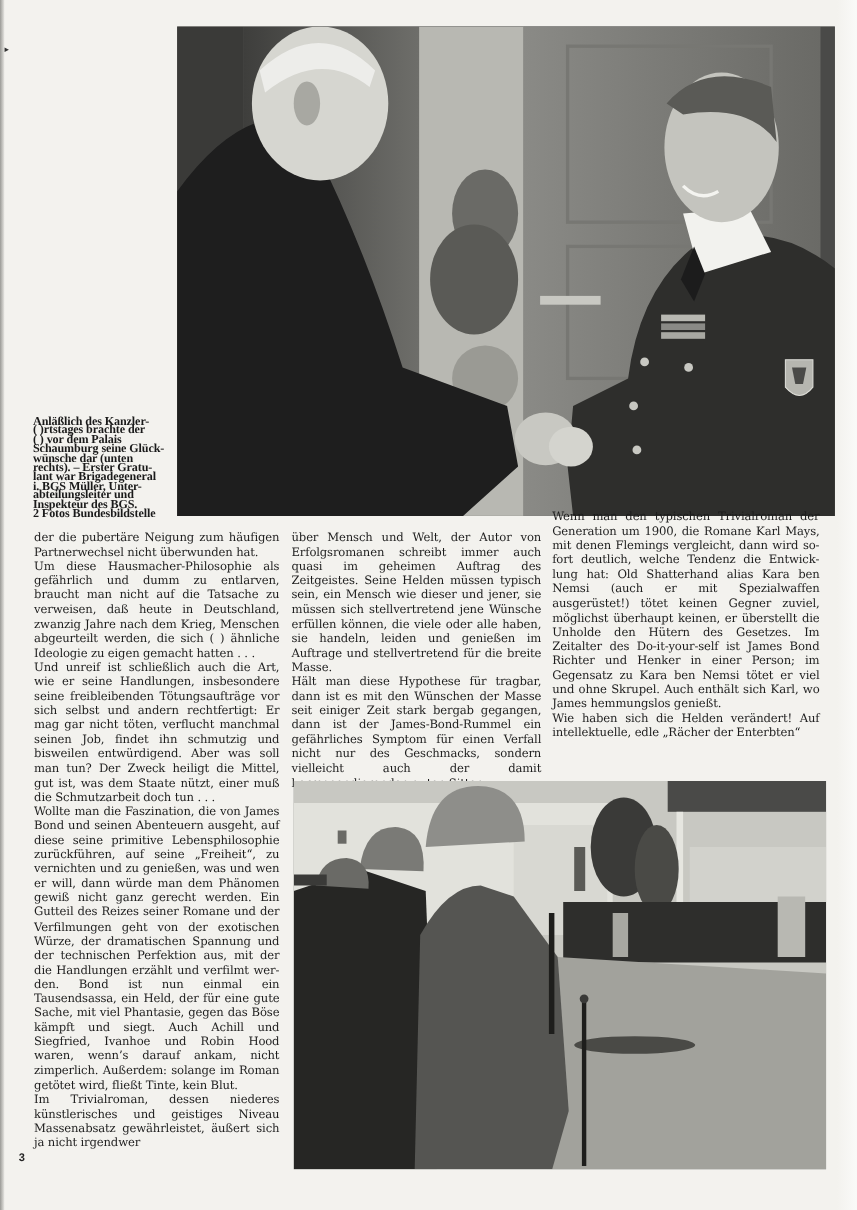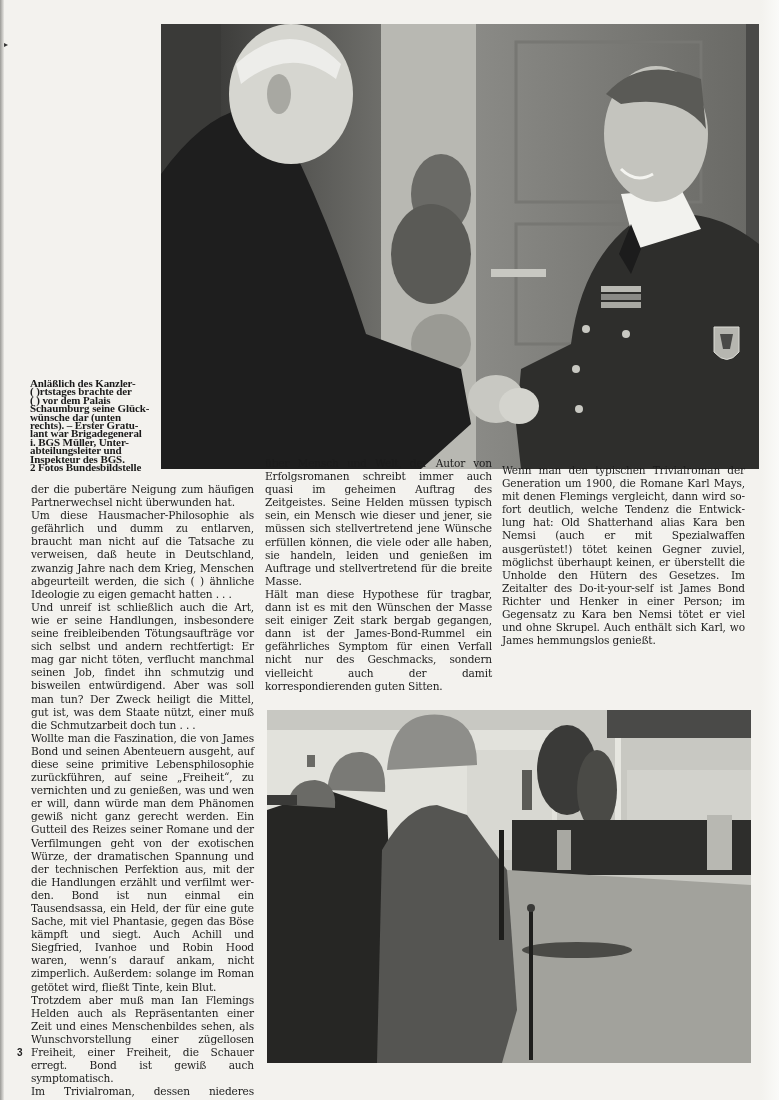--- a/index.html
+++ b/index.html
@@ -43,21 +43,21 @@
 
   
   .col {
     position: absolute;
     font-size: 10.6px; line-height: 13.1px;
     text-align: justify; hyphens: manual;
     letter-spacing: -0.15px;
   }
   .col p { margin: 0; }
   .col-1 { left: 31px; top: 483px; width: 223px; }
-  .col-2 { left: 265px; top: 457px; width: 227px; }
+  .col-2 { left: 265px; top: 483px; width: 227px; }
   .col-3 { left: 502px; top: 464px; width: 243px; }
 
   .page-number {
     position: absolute; left: 17px; top: 1047px;
     font-family: "Liberation Sans", "DejaVu Sans", sans-serif;
     font-weight: bold; font-size: 10px; color: #222;
   }
 </style>
 </head>
 <body>
@@ -137,31 +137,31 @@
 i. BGS Müller, Unter-
 abteilungsleiter und
 Inspekteur des BGS.
 2 Fotos Bundesbildstelle</div>
 
 <div class="col col-1">
   <p>der die pubertäre Neigung zum häufigen Part­nerwechsel nicht überwunden hat.</p>
   <p>Um diese Hausmacher-Philosophie als gefähr­lich und dumm zu entlarven, braucht man nicht auf die Tatsache zu verweisen, daß heute in Deutschland, zwanzig Jahre nach dem K­rieg, Menschen abgeurteilt werden, die sich (   ) ähnliche Ideologie zu eigen gemacht hatten . . .</p>
   <p>Und unreif ist schließlich auch die Art, wie er seine Handlungen, insbesondere seine frei­bleibenden Tötungsaufträge vor sich selbst und andern rechtfertigt: Er mag gar nicht töten, verflucht manchmal seinen Job, findet ihn schmutzig und bisweilen entwürdigend. Aber was soll man tun? Der Zweck heiligt die Mittel, gut ist, was dem Staate nützt, einer muß die Schmutzarbeit doch tun . . .</p>
   <p>Wollte man die Faszination, die von James Bond und seinen Abenteuern ausgeht, auf diese seine primitive Lebensphilosophie zu­rückführen, auf seine „Freiheit“, zu vernich­ten und zu genießen, was und wen er will, dann würde man dem Phänomen gewiß nicht ganz gerecht werden. Ein Gutteil des Reizes seiner Romane und der Verfilmungen geht von der exotischen Würze, der dramatischen Span­nung und der technischen Perfektion aus, mit der die Handlungen erzählt und verfilmt wer­den. Bond ist nun einmal ein Tausendsassa, ein Held, der für eine gute Sache, mit viel Phantasie, gegen das Böse kämpft und siegt. Auch Achill und Siegfried, Ivanhoe und Ro­bin Hood waren, wenn’s darauf ankam, nicht zimperlich. Außerdem: solange im Roman ge­tötet wird, fließt Tinte, kein Blut.</p>
-  <p>Trotzdem aber muß man Ian Flemings Hel­den auch als Repräsentanten einer Zeit und eines Menschenbildes sehen, als Wunschvor­stellung einer zügellosen Freiheit, einer Frei­heit, die Schauer erregt. Bond ist gewiß auch symptomatisch.</p>
   <p>Im Trivialroman, dessen niederes künstleri­sches und geistiges Niveau Massenabsatz ge­währleistet, äußert sich ja nicht irgendwer</p>
 </div>
 
 <div class="col col-2">
   <p>über Mensch und Welt, der Autor von Erfolgs­romanen schreibt immer auch quasi im gehei­men Auftrag des Zeitgeistes. Seine Helden müssen typisch sein, ein Mensch wie dieser und jener, sie müssen sich stellvertretend jene Wünsche erfüllen können, die viele oder alle haben, sie handeln, leiden und genießen im Auftrage und stellvertretend für die breite Masse.</p>
   <p>Hält man diese Hypothese für tragbar, dann ist es mit den Wünschen der Masse seit eini­ger Zeit stark bergab gegangen, dann ist der James-Bond-Rummel ein gefährliches Symp­tom für einen Verfall nicht nur des Ge­schmacks, sondern vielleicht auch der damit korrespondierenden guten Sitten.</p>
 </div>
 
 <div class="col col-3">
   <p>Wenn man den typischen Trivialroman der Generation um 1900, die Romane Karl Mays, mit denen Flemings vergleicht, dann wird so­fort deutlich, welche Tendenz die Entwick­lung hat: Old Shatterhand alias Kara ben Nemsi (auch er mit Spezialwaffen ausgerüstet!) tötet keinen Gegner zuviel, möglichst über­haupt keinen, er überstellt die Unholde den Hütern des Gesetzes. Im Zeitalter des Do-it-your-self ist James Bond Richter und Henker in einer Person; im Gegensatz zu Kara ben Nemsi tötet er viel und ohne Skrupel. Auch enthält sich Karl, wo James hemmungslos genießt.</p>
+  <p>Wie haben sich die Helden verändert! Auf intellektuelle, edle „Rächer der Enterbten“</p>
 </div>
 
 <div class="photo-bottom">
   <svg viewBox="0 0 484 353" preserveAspectRatio="none">
 
     <rect x="0" y="0" width="484" height="353" fill="#c8c8c2"></rect>
 
     <rect x="0" y="20" width="290" height="120" fill="#e2e2dc"></rect>
     <rect x="200" y="40" width="85" height="100" fill="#d8d8d2"></rect>
     <rect x="255" y="60" width="10" height="40" fill="#5a5a56"></rect>

